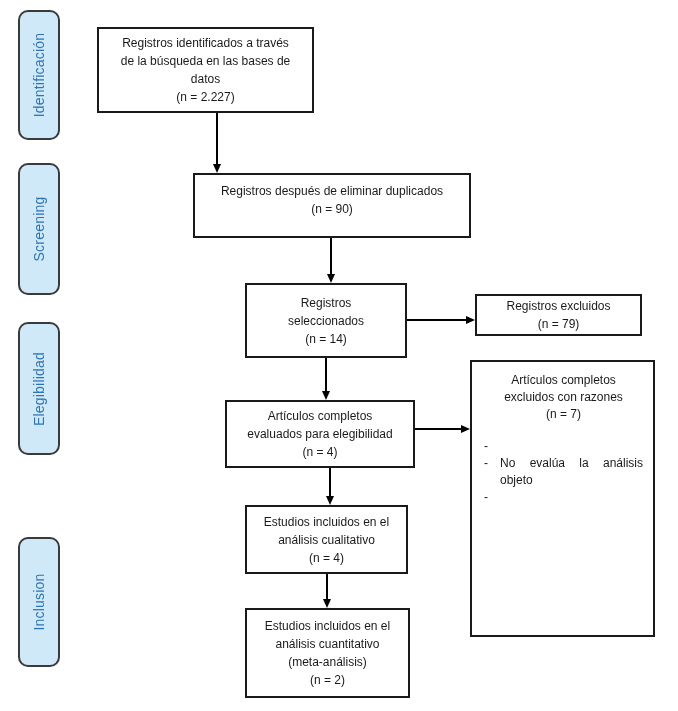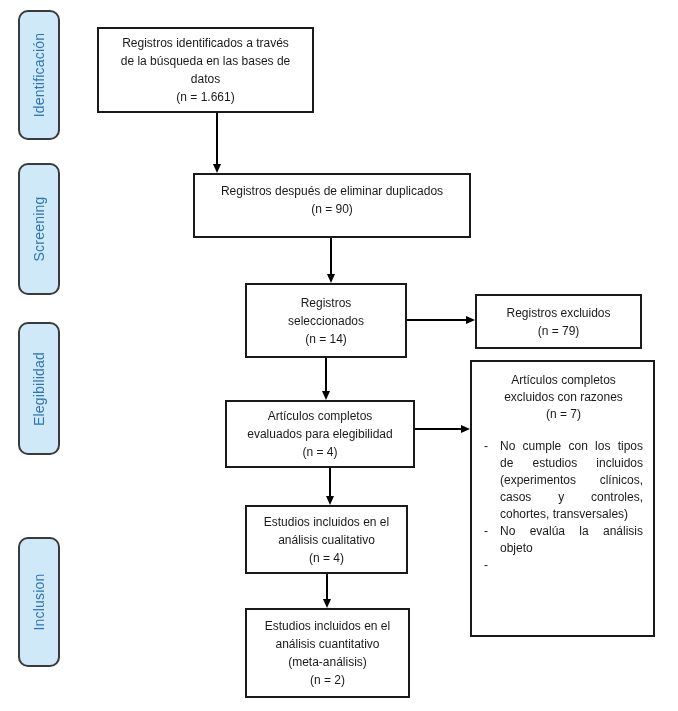--- a/index.html
+++ b/index.html
@@ -101,43 +101,42 @@
   <div class="stage" style="top:322px;height:133px;">
     <span>Elegibilidad</span>
   </div>
   <div class="stage" style="top:537px;height:130px;">
     <span>Inclusion</span>
   </div>
 
   <div class="fbox" style="left:97px;top:27px;width:217px;height:86px;">Registros identificados a través
 de la búsqueda en las bases de
 datos
-(n = 1.661)</div>
+(n = 2.227)</div>
 
   <div class="fbox" style="left:193px;top:173px;width:278px;height:65px;padding-bottom:14px;">Registros después de eliminar duplicados
 (n = 90)</div>
 
   <div class="fbox" style="left:245px;top:283px;width:162px;height:75px;">Registros
 seleccionados
 (n = 14)</div>
 
-  <div class="fbox" style="left:475px;top:294px;width:167px;height:55px;">Registros excluidos
+  <div class="fbox" style="left:475px;top:294px;width:167px;height:42px;">Registros excluidos
 (n = 79)</div>
 
   <div class="fbox" style="left:225px;top:400px;width:190px;height:68px;">Artículos completos
 evaluados para elegibilidad
 (n = 4)</div>
 
   <div class="fbox-block" style="left:470px;top:360px;width:185px;height:277px;">
     <div class="title">Artículos completos
 excluidos con razones
 (n = 7)</div>
     <div class="reason">
       <span class="dash">-</span>
-      <span class="rtext">No cumple con los tipos de estudios incluidos (experimentos clínicos, casos y controles, cohortes, transversales)</span>
     </div>
     <div class="reason">
       <span class="dash">-</span>
       <span class="rtext">No evalúa la análisis objeto</span>
     </div>
     <div class="reason">
       <span class="dash">-</span>
     </div>
   </div>
 

